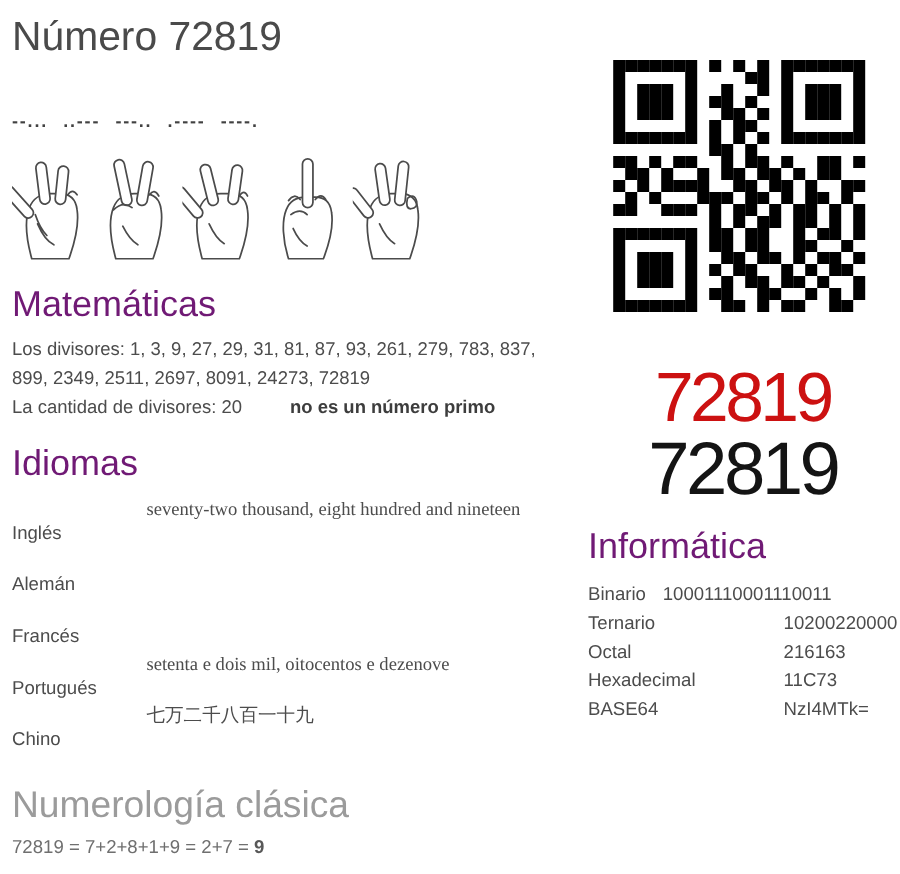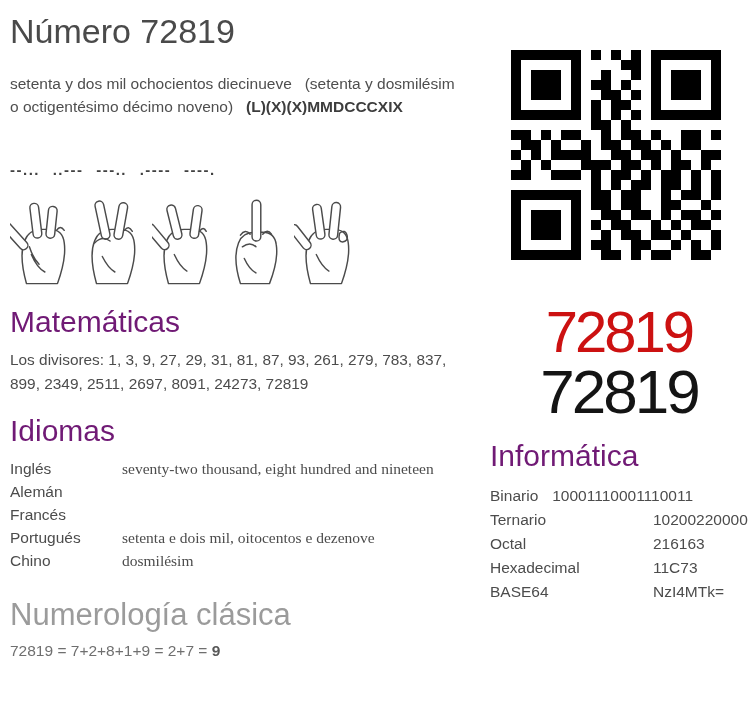--- a/index.html
+++ b/index.html
@@ -17,21 +17,21 @@
   .hand path,.hand rect{stroke:#4b4b4b;stroke-width:1.5;fill:#fff;stroke-linejoin:round;stroke-linecap:round;}
   .hand .ln{fill:none;}
 
   h2.section{font-size:30px;font-weight:400;color:#701a75;margin:17px 0 0 0;line-height:36px;}
   .math{margin-top:8px;font-size:15.4px;line-height:24px;color:#4c4c4c;width:464px;}
   .math-line{font-size:15.4px;line-height:24px;color:#4c4c4c;}
   .primo{font-weight:700;margin-left:40px;color:#3d3d3d;}
 
   .lang-table{margin-top:8px;}
   .lang-row{display:flex;font-size:15.5px;line-height:23px;color:#4c4c4c;}
-  .lang-label{width:112px;flex:none;}
+  .lang-label{width:112px;flex:none;margin-top:20px;}
   .lang-value{width:330px;font-family:Liberation Serif, serif;}
 
   h2.light{font-size:31px;font-weight:400;color:#9b9b9b;margin:25px 0 0 0;line-height:36px;}
   .formula{margin-top:9px;font-size:15.5px;color:#6f6f6f;}
   .formula .res{font-weight:700;color:#585858;}
 
   .qr{margin:50px 0 0 21px;display:grid;grid-template-columns:repeat(21,10px);grid-auto-rows:10px;width:210px;}
   .qr div{width:10px;height:10px;}
   .qr .m1{background:#000;}
 
@@ -45,21 +45,20 @@
 </style>
 </head>
 <body>
 
 <div class="page">
 
   <div class="left-col">
 
     <h1 class="title">Número 72819</h1>
 
-    <p class="desc"><span>setenta y dos mil ochocientos diecinueve   (setenta y dosmilésim</span><br><span>o octigentésimo décimo noveno)   </span><span class="roman">(L)(X)(X)MMDCCCXIX</span></p>
 
     <div class="morse">--... ..--- ---.. .---- ----.</div>
 
     <div class="hands">
 
       <svg class="hand" viewBox="0 0 64 92" aria-label="7">
         <path d="M17,90 C12,72 11,56 15,46 C18,38 25,34 33,34 L41,34 C50,34 55,39 56,48 C58,62 54,76 49,90 Z"></path>
         <g transform="rotate(-42 16 52)">
             <rect x="11" y="20" width="9" height="34" rx="4.5"></rect>
           </g>
@@ -118,40 +117,41 @@
         <g transform="rotate(6 39 40)">
             <rect x="36" y="6" width="9" height="38" rx="4.5"></rect>
           </g>
         <path class="ln" d="M47,38 q6,-5 8,3 q1,5 -5,6 q-5,0 -3,-9 Z"></path>
         <path class="ln" d="M23,60 q6,13 13,17"></path>
       </svg>
     </div>
 
     <h2 class="section">Matemáticas</h2>
     <div class="math">Los divisores: 1, 3, 9, 27, 29, 31, 81, 87, 93, 261, 279, 783, 837, 899, 2349, 2511, 2697, 8091, 24273, 72819</div>
+    <div class="math-line"><span>La cantidad de divisores: 20</span><span class="primo">no es un número primo</span></div>
 
     <h2 class="section">Idiomas</h2>
     <div class="lang-table">
       <div class="lang-row">
         <span class="lang-label">Inglés</span>
         <span class="lang-value">seventy-two thousand, eight hundred and nineteen</span>
       </div>
       <div class="lang-row">
         <span class="lang-label">Alemán</span>
       </div>
       <div class="lang-row">
         <span class="lang-label">Francés</span>
       </div>
       <div class="lang-row">
         <span class="lang-label">Portugués</span>
         <span class="lang-value">setenta e dois mil, oitocentos e dezenove</span>
       </div>
       <div class="lang-row">
         <span class="lang-label">Chino</span>
-        <span class="lang-value">dosmilésim</span>
+        <span class="lang-value">七万二千八百一十九</span>
       </div>
     </div>
 
     <h2 class="light">Numerología clásica</h2>
     <div class="formula"><span>72819 = 7+2+8+1+9 = 2+7 = </span><span class="res">9</span></div>
 
   </div>
 
   <div class="right-col">
 

